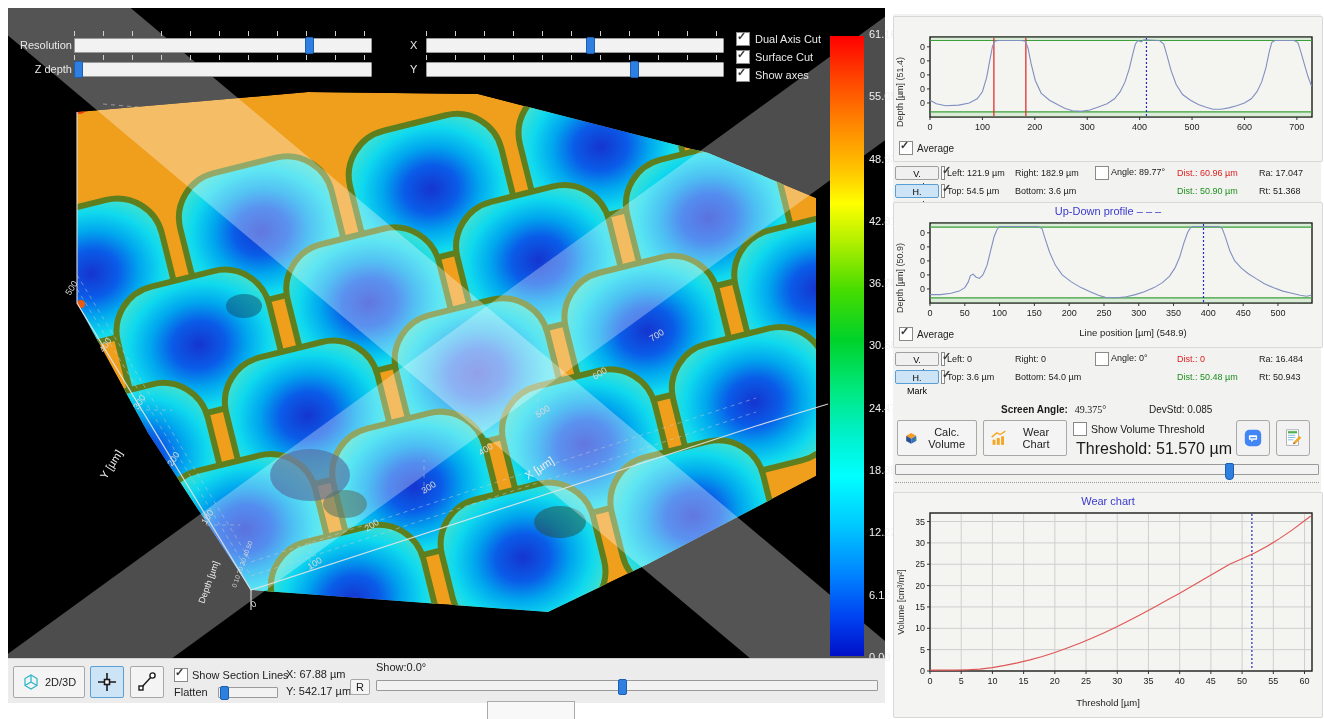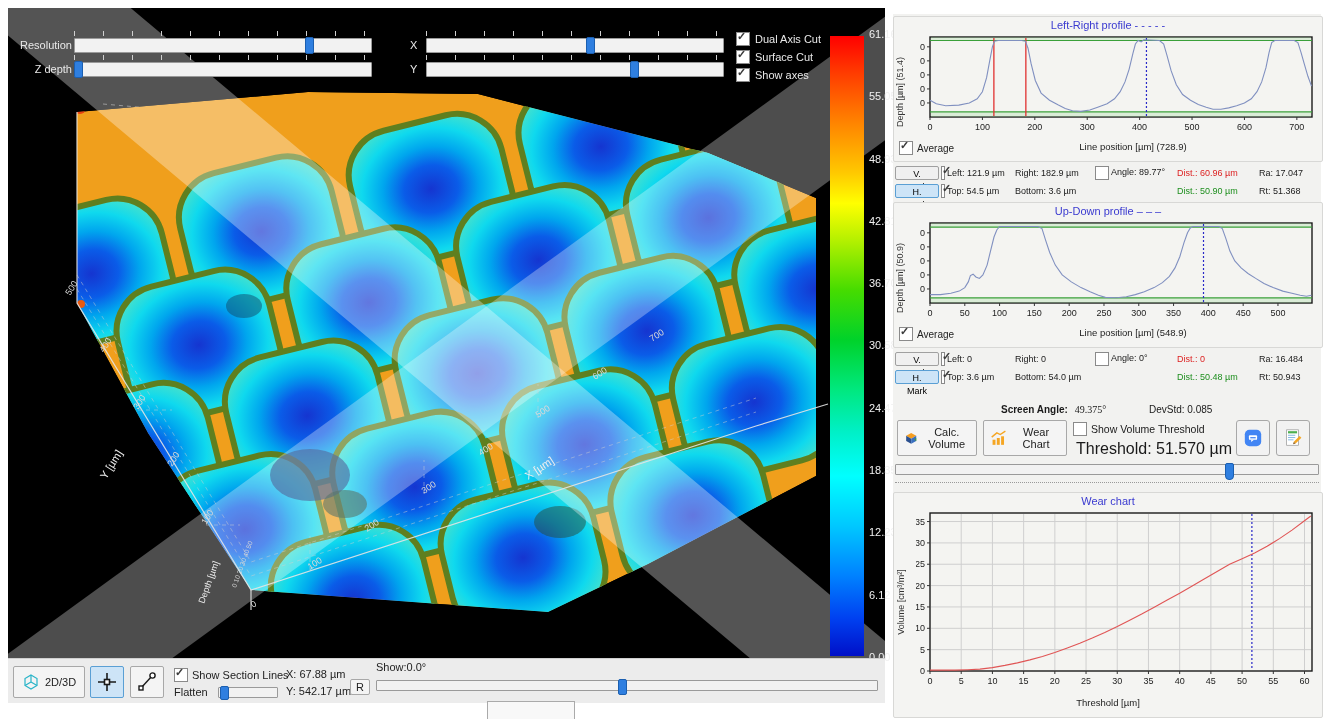--- a/index.html
+++ b/index.html
@@ -258,21 +258,20 @@
     <div class="track" style="left:368px;top:21px;width:500px;height:9px;">
         <div class="thumb" style="height: 14px; left: 49%;"></div>
       </div>
   </div>
 
   <div style="position:absolute;left:487px;top:701px;width:86px;height:17px;background:#f8f8f8;border:1px solid #aaa;overflow:hidden;"></div>
 
   <div id="panel">
 
     <div class="group" style="top:2px;height:144px;">
-      <div class="ctitle">Left-Right profile  - - - - -</div>
       <div class="vlabel" style="left:-44px;top:70px;width:100px;text-align:center;">Depth [µm] (51.4)</div>
       <svg width="402" height="104" style="position:absolute;left:26px;top:16px;">
           <rect x="10" y="4" width="382" height="80" fill="#f4f4f1" stroke="#1a1a1a" stroke-width="1.4"></rect>
           <rect x="11" y="4" width="380" height="3.5087719298245617" fill="rgba(140,210,140,0.25)"></rect>
           <rect x="11" y="78.94736842105263" width="380" height="5.05263157894737" fill="rgba(140,210,140,0.25)"></rect>
           <line x1="10" y1="7.508771929824562" x2="392" y2="7.508771929824562" stroke="#3aa03a" stroke-width="1.2"></line>
           <line x1="10" y1="78.94736842105263" x2="392" y2="78.94736842105263" stroke="#3aa03a" stroke-width="1.2"></line>
           <line x1="10" y1="84" x2="10" y2="87" stroke="#333" stroke-width="1"></line>
           <text x="10" y="97" font-size="9" fill="#222" text-anchor="middle">0</text>
           <line x1="62.40773768692551" y1="84" x2="62.40773768692551" y2="87" stroke="#333" stroke-width="1"></line>
@@ -304,21 +303,20 @@
           <line x1="226.44395664700235" y1="5" x2="226.44395664700235" y2="83" stroke="#2828c8" stroke-width="1.2" stroke-dasharray="2,2"></line>
           <polyline points="10.0,67.2 16.3,70.7 25.7,72.8 38.8,72.1 49.3,70.0 57.2,65.8 62.4,58.7 66.6,44.7 69.7,27.9 72.4,13.8 74.5,8.2 78.1,7.5 101.7,7.5 105.4,8.2 108.0,15.2 111.1,30.7 115.3,47.5 121.1,60.1 129.5,67.2 138.4,72.1 145.2,75.6 152.5,77.7 160.9,78.4 169.8,77.0 177.7,74.2 187.1,70.7 194.5,65.8 200.2,58.7 205.0,48.9 209.1,36.3 212.8,20.8 215.4,11.0 218.1,7.5 221.2,8.9 223.8,6.8 239.5,7.5 243.7,11.0 246.9,22.2 251.1,37.7 256.3,51.7 262.6,61.5 270.5,67.2 278.3,71.4 286.2,74.2 293.0,76.3 300.9,76.3 308.7,74.9 316.6,72.8 324.4,70.0 331.3,65.8 337.0,58.7 341.7,48.9 345.9,34.9 349.1,19.4 351.7,9.6 354.8,7.5 374.2,7.5 377.9,9.6 381.0,19.4 384.2,30.7 387.9,43.3 391.5,53.1" fill="none" stroke="#8090c0" stroke-width="1.1"></polyline>
         </svg>
       <div class="xlabelrow" style="top:124px;height:16px;">
         <label class="avg">
             <span class="cb on">
               <span class="tick">✓</span>
             </span>
             <span>Average</span>
           </label>
-        <span class="xlab">Line position [µm] (728.9)</span>
       </div>
     </div>
 
     <div class="mrow" style="top:150px;">
       <button class="mbtn">V. Mark</button>
       <span class="cb on">
           <span class="tick">✓</span>
         </span>
       <span class="mc" style="width:66px;">Left: 121.9 µm</span>
       <span class="mc" style="width:78px;">Right: 182.9 µm</span>

